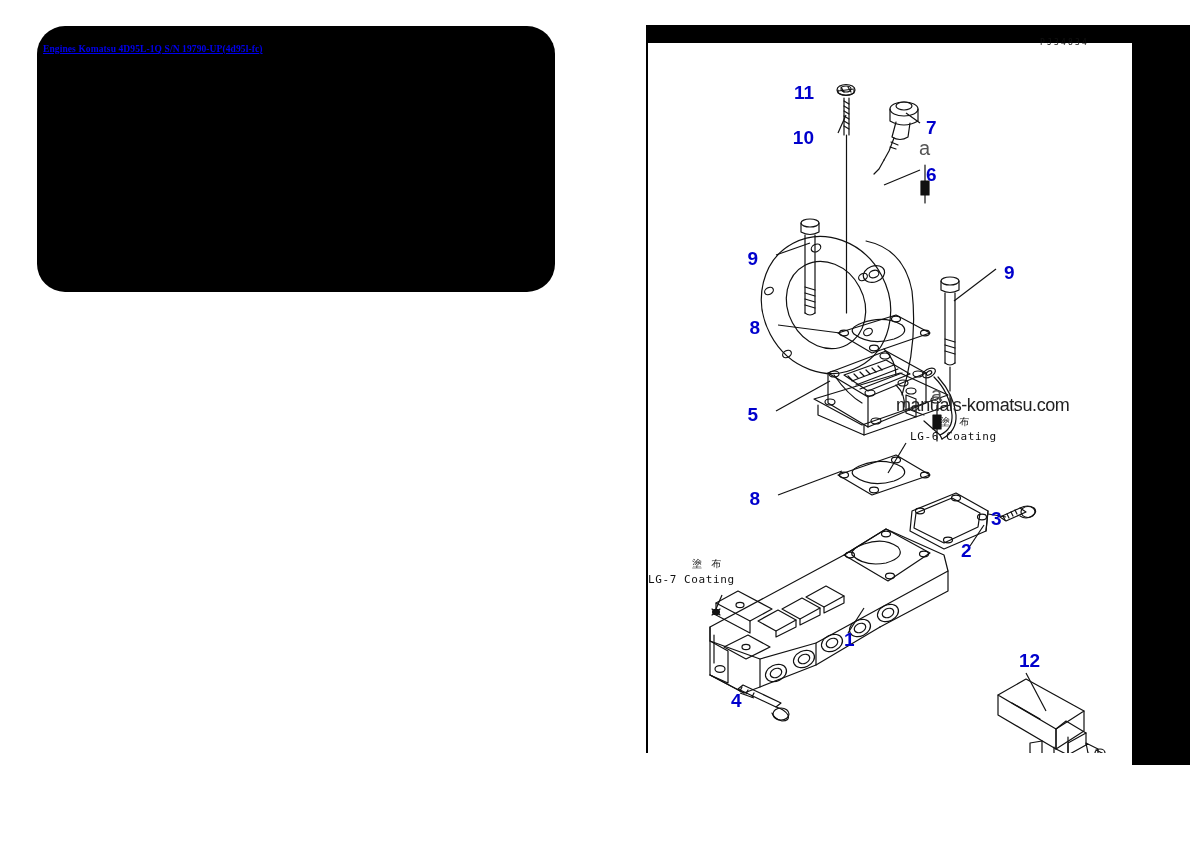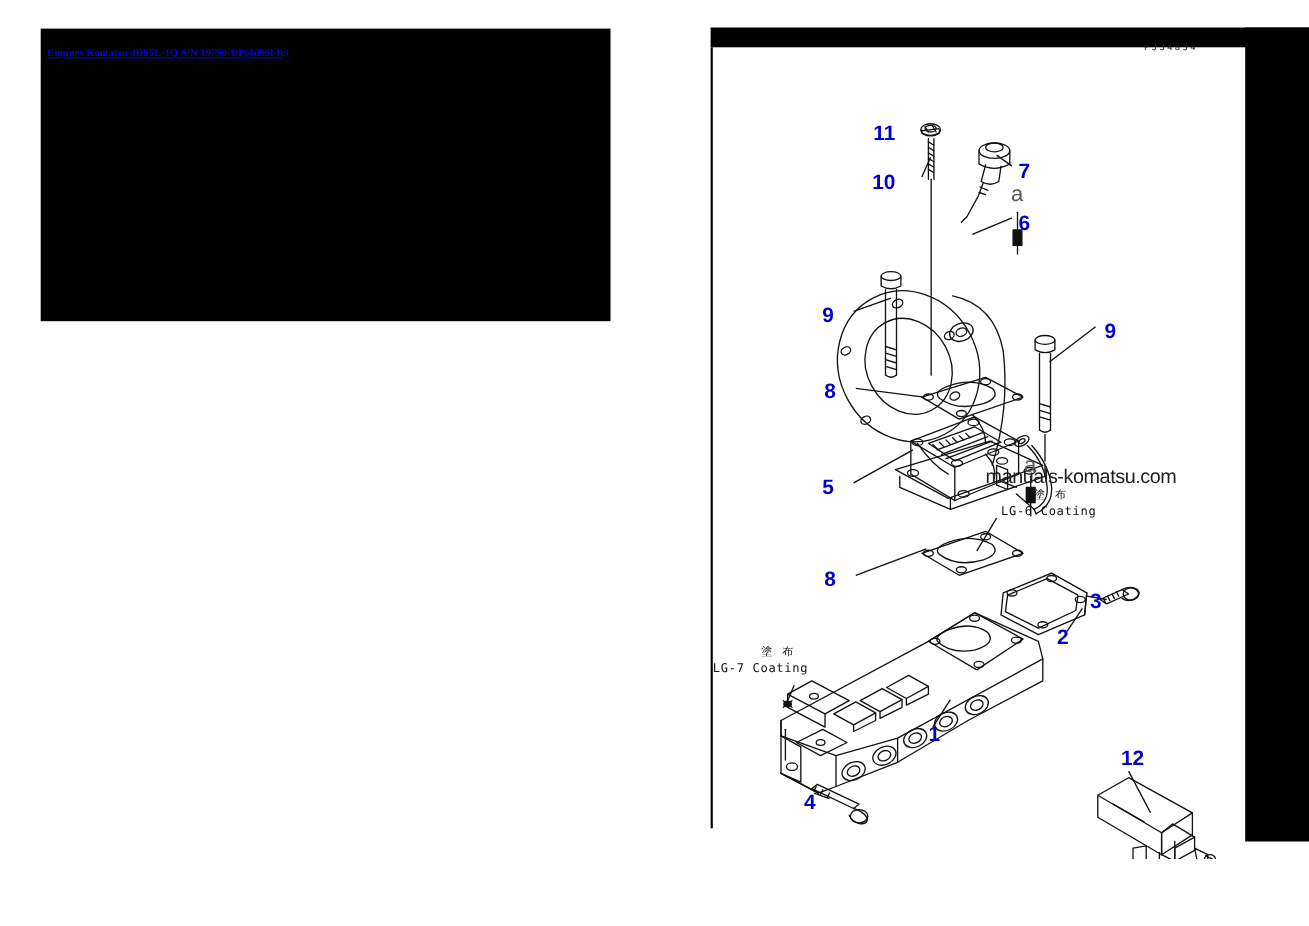--- a/index.html
+++ b/index.html
@@ -21,20 +21,21 @@
 
   
   #left-panel {
     position: absolute;
     left: 37px;
     top: 26px;
     width: 518px;
     height: 266px;
     background: #000000;
     overflow: hidden;
+    border-radius: 28px;
   }
 
   #doc-link {
     position: absolute;
     left: 6px;
     top: 18px;
     color: #0000EE;
     font-family: "Liberation Serif", serif;
     font-size: 9.5px;
     font-weight: bold;
@@ -91,21 +92,20 @@
     letter-spacing: 2.2px;
     white-space: nowrap;
   }
 
   #drawing {
     position: absolute;
     left: 18px;
     top: 18px;
     width: 484px;
     height: 710px;
-    margin-top: 28px;
   }
   #drawing svg { display: block; }
 
   .callout {
     fill: #0000CC;
     font-family: "Liberation Sans", sans-serif;
     font-size: 19px;
     font-weight: bold;
   }
   .coatlabel {

